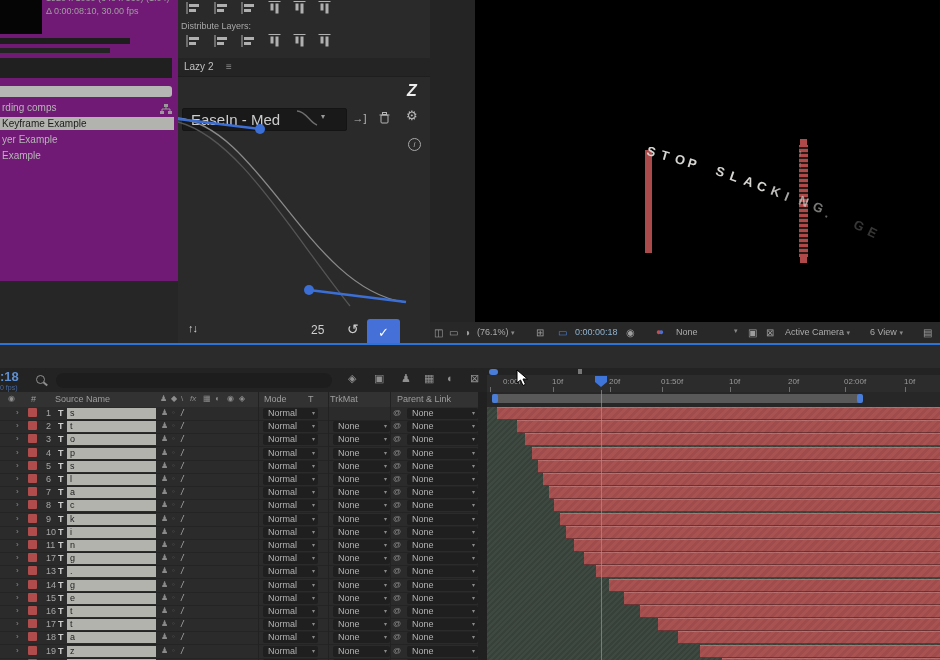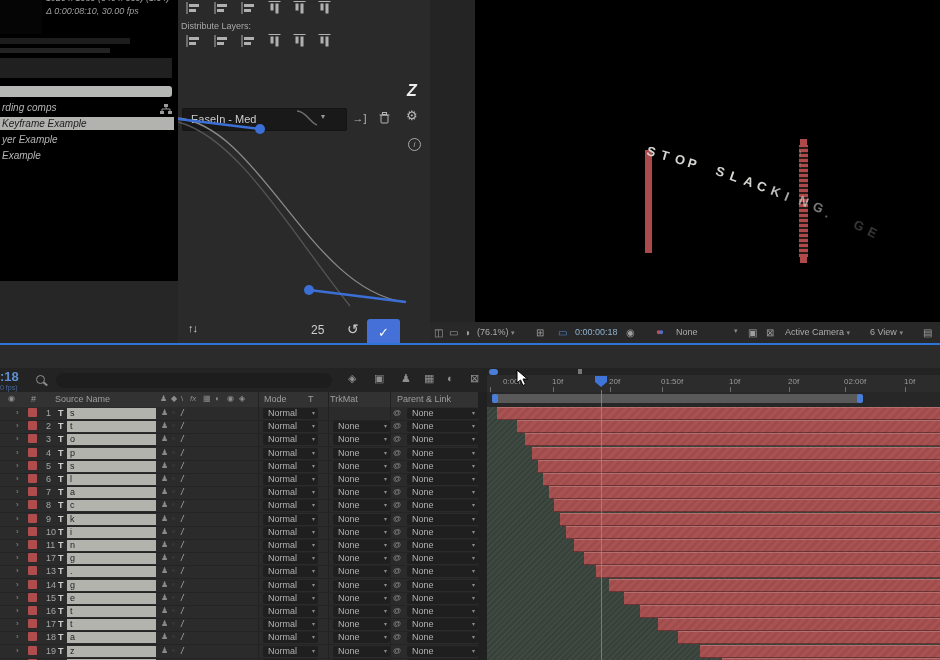--- a/index.html
+++ b/index.html
@@ -1,35 +1,35 @@
 <!DOCTYPE html>
 <html><head>
 <meta charset="utf-8">
 <style>
   html,body{margin:0;padding:0;background:#1a1a1a;}
   #app{position:relative;width:940px;height:660px;overflow:hidden;background:#262626;
        font-family:"Liberation Sans",sans-serif;-webkit-font-smoothing:antialiased;cursor:default;}
   .abs{position:absolute;}
   
-  #proj-panel{left:0;top:0;width:178px;height:281px;background:#000000;font-style:italic;}
+  #proj-panel{left:0;top:0;width:178px;height:281px;background:#701a75;}
   #black-box{left:0;top:0;width:42px;height:34px;background:#050505;}
   .comp-info{left:46px;color:#9f9f9f;font-size:9px;white-space:nowrap;}
   .stripe{left:0;background:#1d1d1d;}
   #proj-lightbar{left:0;top:86px;width:172px;height:11px;background:#b4b7b3;border-radius:0 3px 3px 0;}
   .proj-item{left:0;width:172px;height:13px;font-size:10px;color:#b6b6b6;line-height:13px;padding-left:2px;white-space:nowrap;}
   .proj-item.sel{background:#b2b2ae;color:#1c1c1c;}
   
   #mid-panel{left:178px;top:0;width:252px;height:345px;background:#2a2a2a;}
   .ai{position:absolute;width:17px;height:14px;}
   .ai svg{display:block;}
   #distribute-label{left:3px;top:21px;font-size:9px;color:#a8a8a8;}
   #lazy-tabstrip{left:0;top:58px;width:252px;height:18px;background:#242424;border-bottom:1px solid #1e1e1e;}
   #lazy-tab-label{left:6px;top:3px;font-size:10px;color:#c0c0c0;}
   #lazy-menu-icon{left:48px;top:3px;font-size:10px;color:#8a8a8a;}
-  #preset-select{left:4px;top:32px;width:155px;height:21px;background:#191919;border:1px solid #141414;border-radius:2px;color:#cccccc;font-size:11px;line-height:21px;padding-left:8px;}
+  #preset-select{left:4px;top:32px;width:155px;height:21px;background:#191919;border:1px solid #141414;border-radius:2px;color:#cccccc;font-size:15px;line-height:21px;padding-left:8px;}
   #preset-curve{left:118px;top:33px;}
   #preset-chevron{left:143px;top:36px;font-size:8px;color:#999;}
   .lazy-btn{top:33px;width:19px;height:18px;color:#b5b5b5;font-size:11px;text-align:center;line-height:18px;}
   #lazy-value{left:133px;top:247px;font-size:12px;color:#cfcfcf;}
   #undo-btn{left:169px;top:245px;font-size:14px;color:#cfcfcf;}
   #updown-btn{left:10px;top:246px;font-size:11px;color:#cfcfcf;letter-spacing:-1px;}
   #confirm-btn{left:189px;top:243px;width:33px;height:27px;background:#4470d8;border-radius:3px;color:#fff;
                font-size:13px;text-align:center;line-height:27px;}
   #side-rail{left:400px;top:0;width:30px;height:345px;}
   #lazy-logo{left:7px;top:82px;font-size:16px;font-weight:bold;color:#ededed;font-style:italic;}
@@ -222,20 +222,24 @@
         </div>
         <div class="ai" style="left: 138px; top: 34px;">
           <svg width="17" height="14" style="transform:rotate(90deg)">
             <line x1="2" y1="1" x2="2" y2="13" stroke="#b0b0b0"></line>
             <rect x="4" y="3" width="10" height="3" fill="#b0b0b0"></rect>
             <rect x="4" y="8" width="7" height="3" fill="#b0b0b0"></rect>
           </svg>
         </div>
       </div>
 
+    <div id="lazy-tabstrip" class="abs">
+      <span id="lazy-tab-label" class="abs">Lazy 2</span>
+      <span id="lazy-menu-icon" class="abs">≡</span>
+    </div>
 
     <div class="abs" style="left:0;top:76px;width:252px;height:269px">
       <div id="preset-select" class="abs">
         <span>EaseIn - Med</span>
       </div>
       <span id="preset-curve" class="abs">
         <svg width="22" height="18">
             <path d="M1 2 C 10 2, 14 14, 21 16" stroke="#6e6e6e" fill="none" stroke-width="1.5"></path>
           </svg>
       </span>

